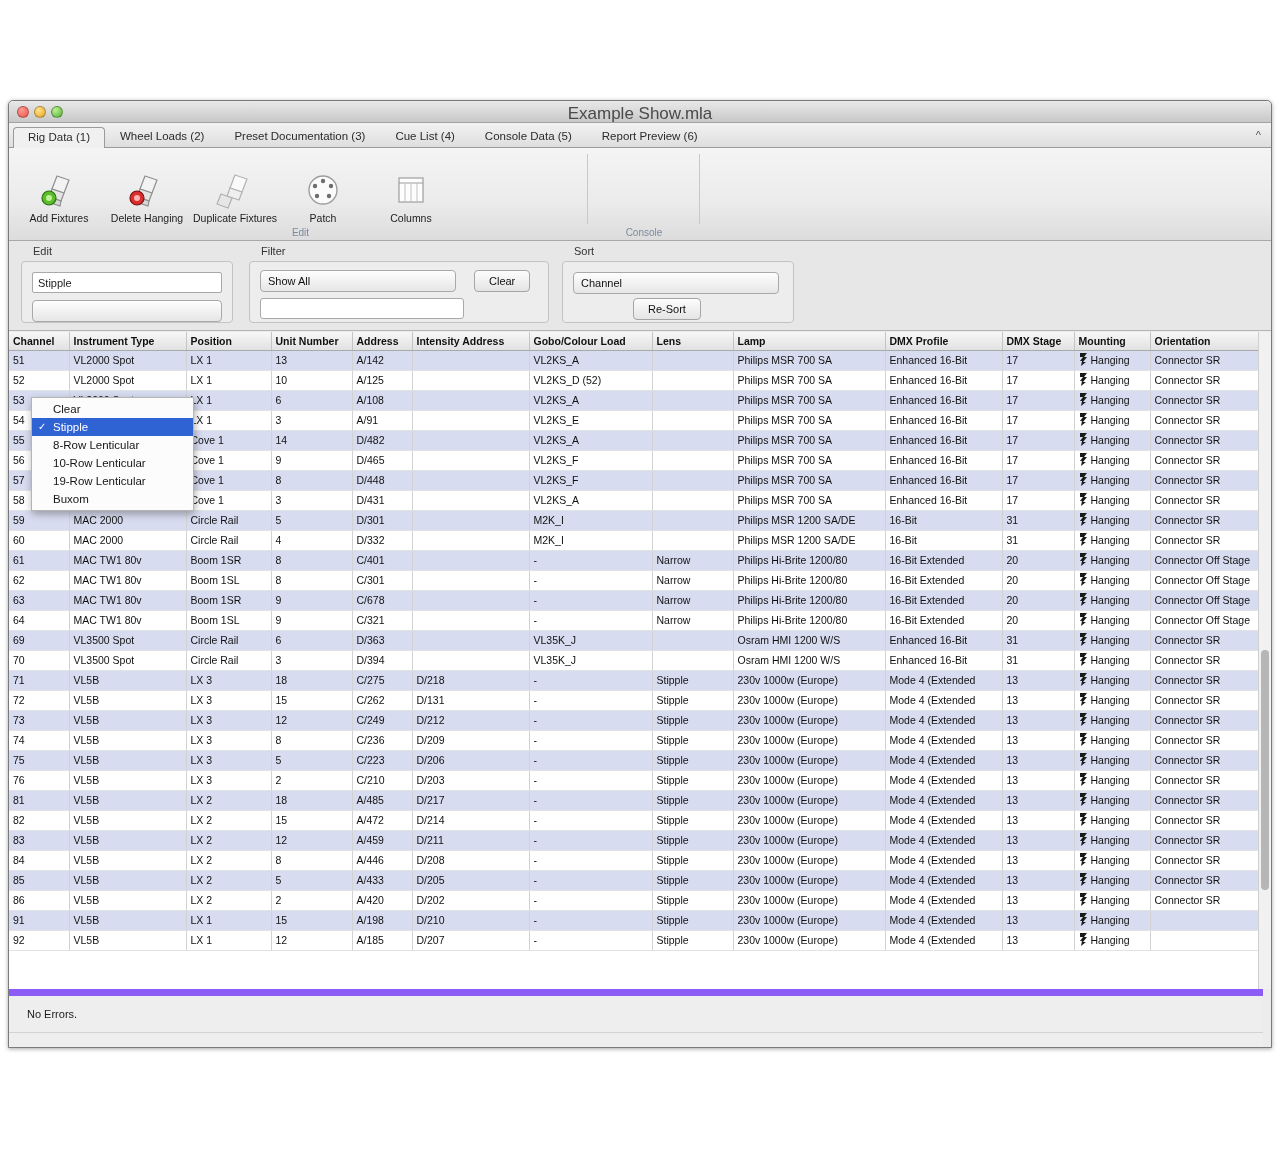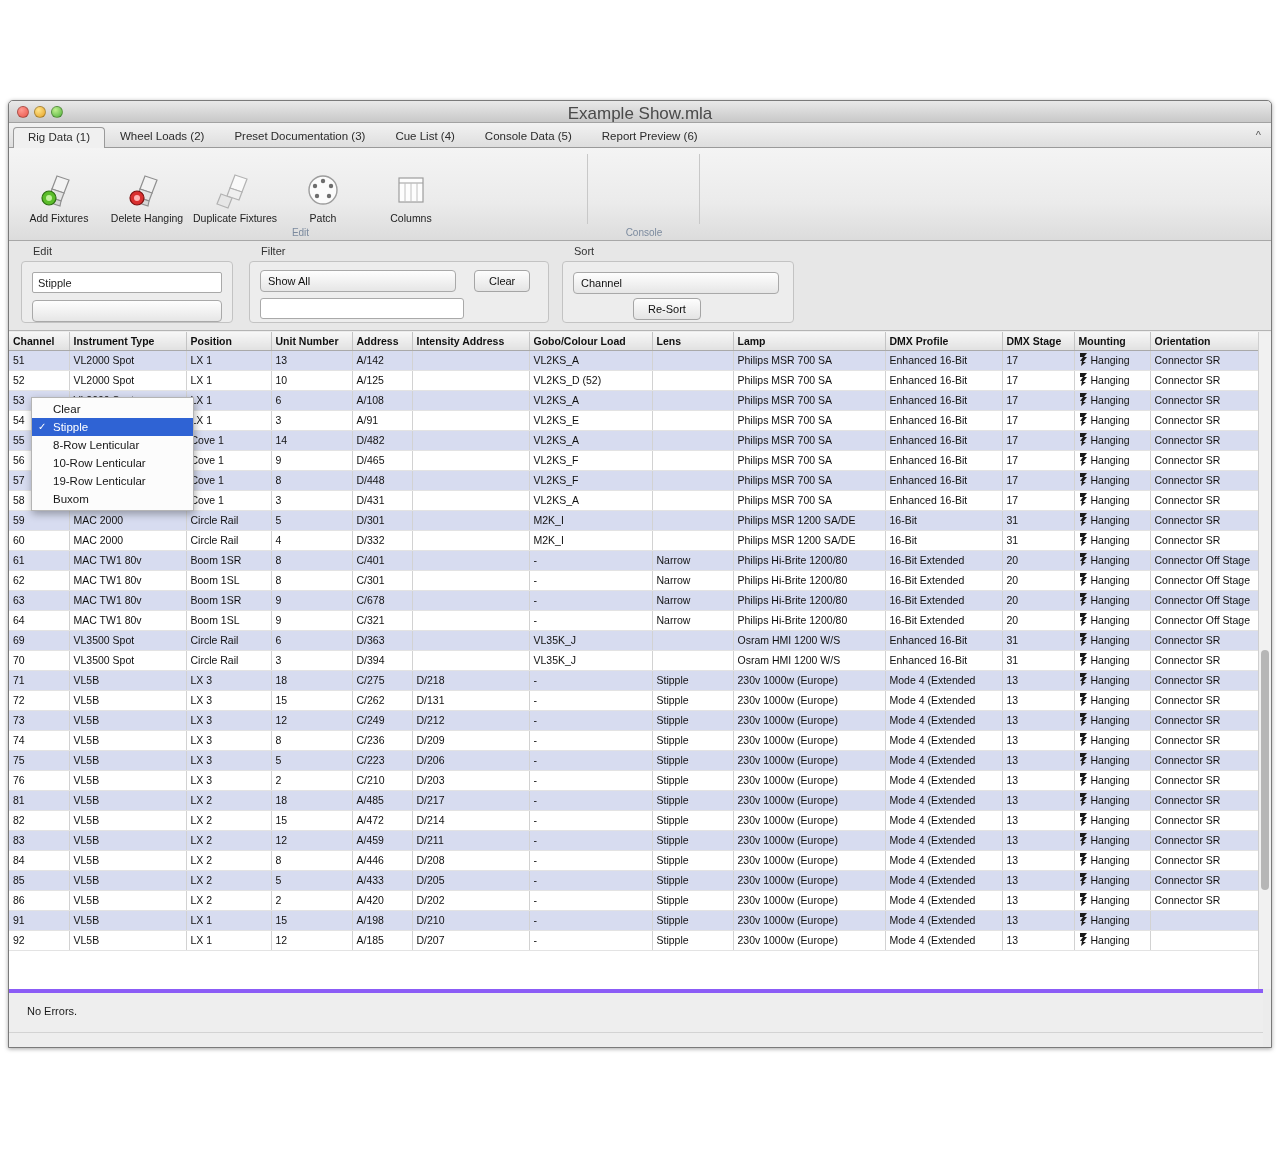--- a/index.html
+++ b/index.html
@@ -174,21 +174,21 @@
     position: absolute; right: 0; top: 231px; bottom: 58px; width: 13px;
     background: #f1f1f1; border-left: 1px solid #cfcfcf;
   }
   .thumbv {
     position: absolute; left: 2px; right: 2px; top: 318px; height: 240px;
     background: #b6b6b6; border-radius: 5px;
   }
   
   .statusbar {
     position: absolute; left: 0; right: 8px; bottom: 0; height: 58px;
-    background: #eeeeee; border-top: 4px solid #8b5cf6;
+    background: #eeeeee; border-top: 7px solid #8b5cf6;
   }
   .status-text { font-size: 11px; color: #1a1a1a; padding: 12px 0 0 18px; }
   .statusbar .baseline {
     position: absolute; left: 0; right: 0; bottom: 14px; border-top: 1px solid #d3d3d3;
   }
 </style>
 </head>
 <body>
 
 <div id="app">

